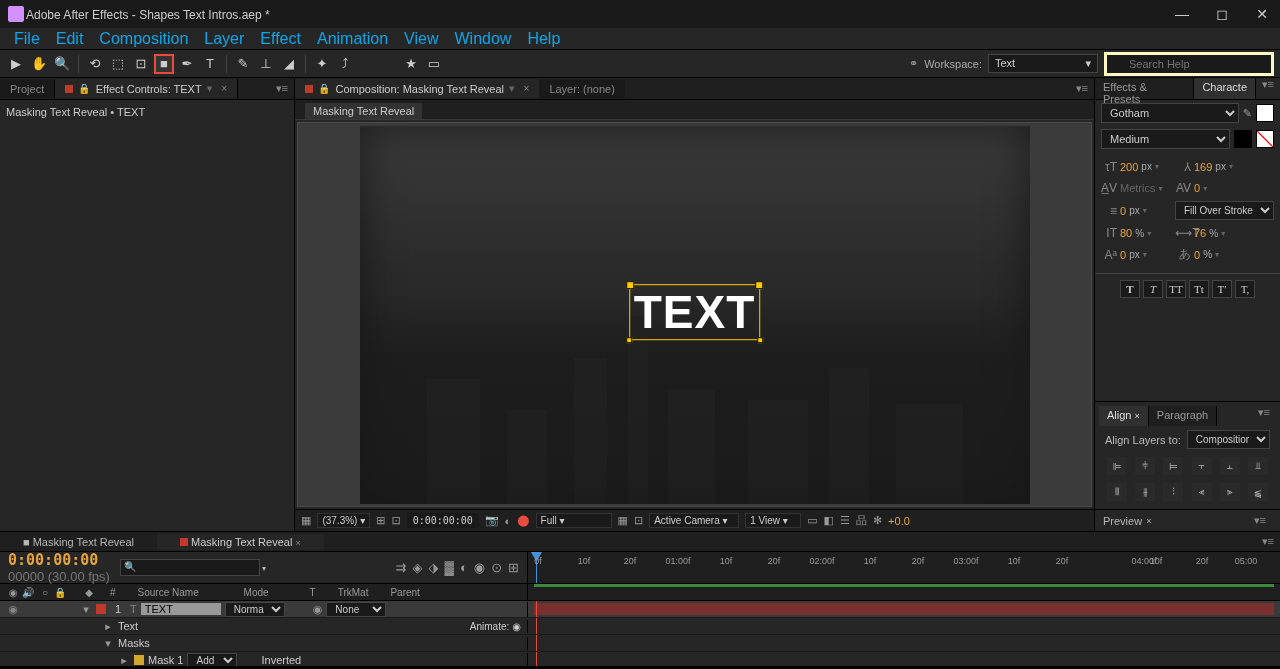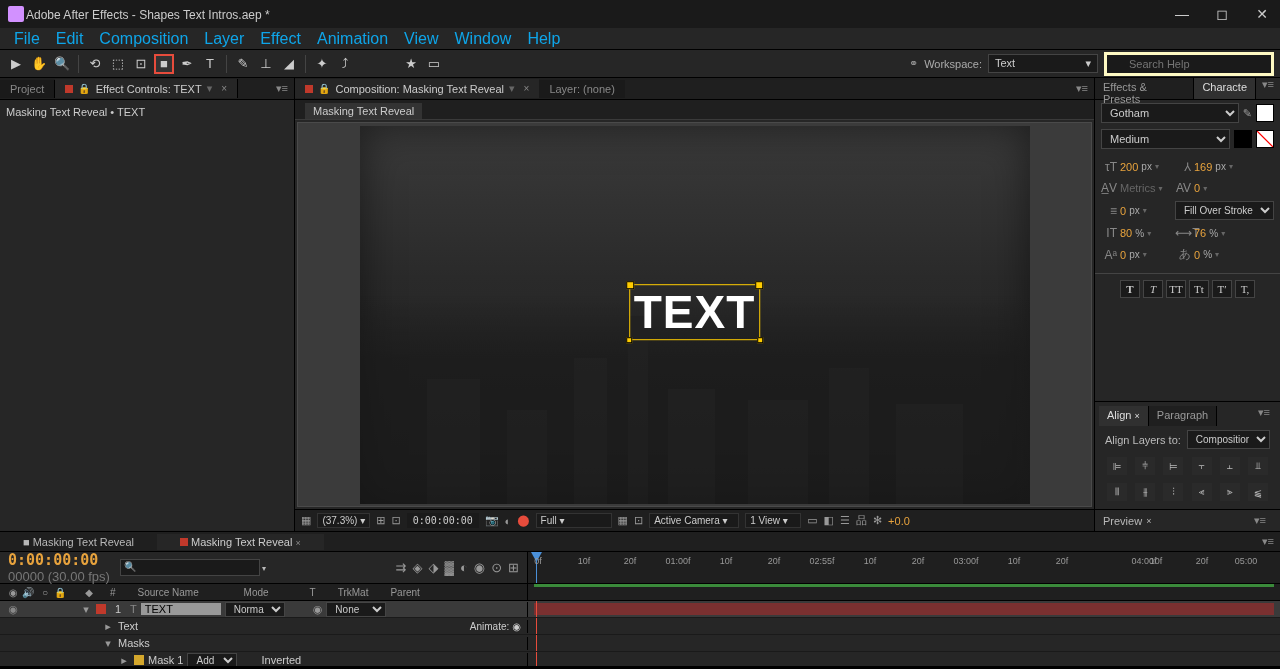--- a/index.html
+++ b/index.html
@@ -397,21 +397,21 @@
       </div>
     </div>
     <div class="tl-ruler">
       <div class="playhead"></div>
       <span class="tick" style="left:10px">0f</span>
       <span class="tick" style="left:56px">10f</span>
       <span class="tick" style="left:102px">20f</span>
       <span class="tick" style="left:150px">01:00f</span>
       <span class="tick" style="left:198px">10f</span>
       <span class="tick" style="left:246px">20f</span>
-      <span class="tick" style="left:294px">02:55f</span>
+      <span class="tick" style="left:294px">02:00f</span>
       <span class="tick" style="left:342px">10f</span>
       <span class="tick" style="left:390px">20f</span>
       <span class="tick" style="left:438px">03:00f</span>
       <span class="tick" style="left:486px">10f</span>
       <span class="tick" style="left:534px">20f</span>
       <span class="tick" style="left:616px">04:00f</span>
       <span class="tick" style="left:628px">10f</span>
       <span class="tick" style="left:674px">20f</span>
       <span class="tick" style="left:718px">05:00</span>
     </div>

